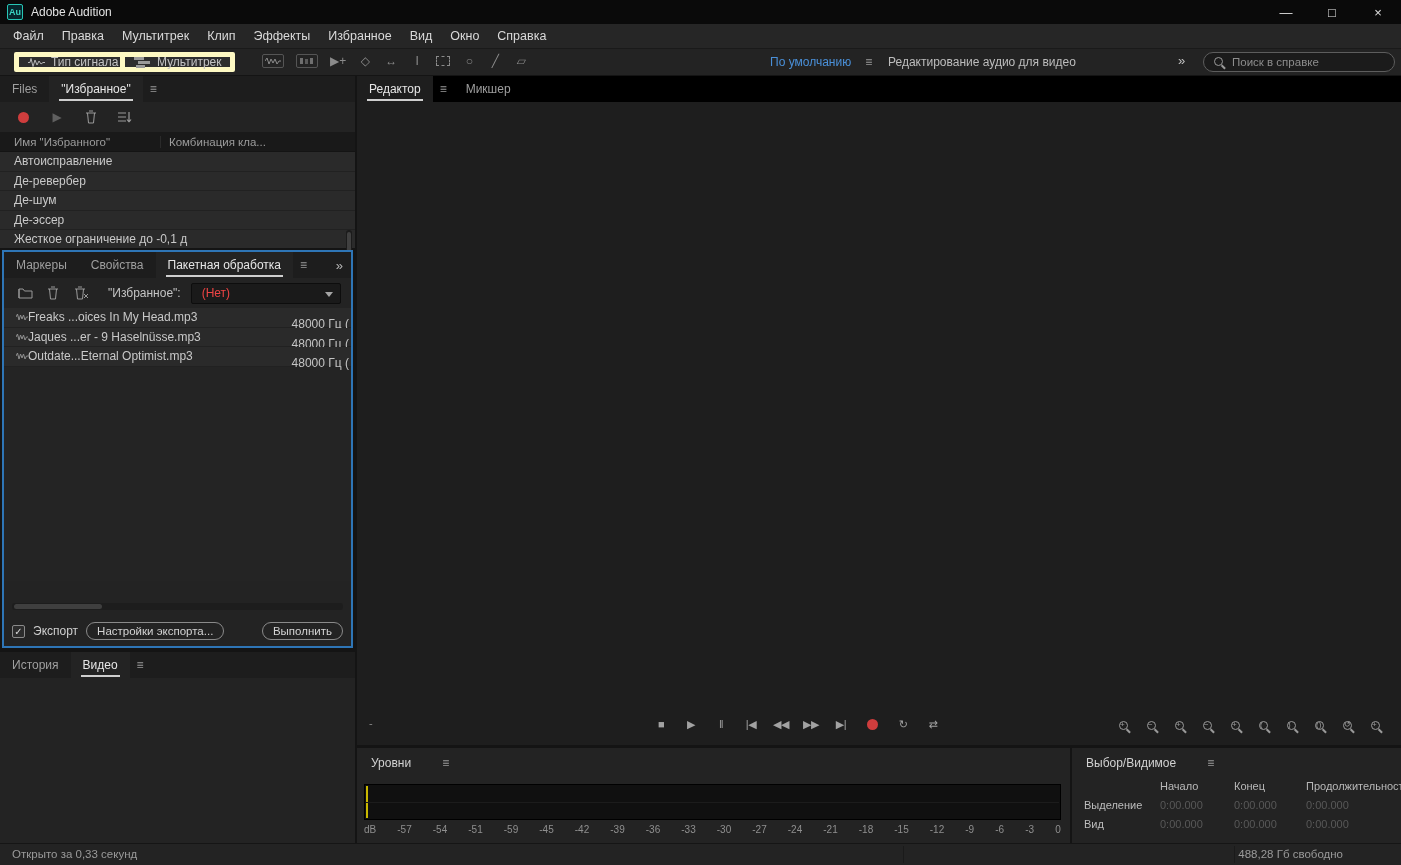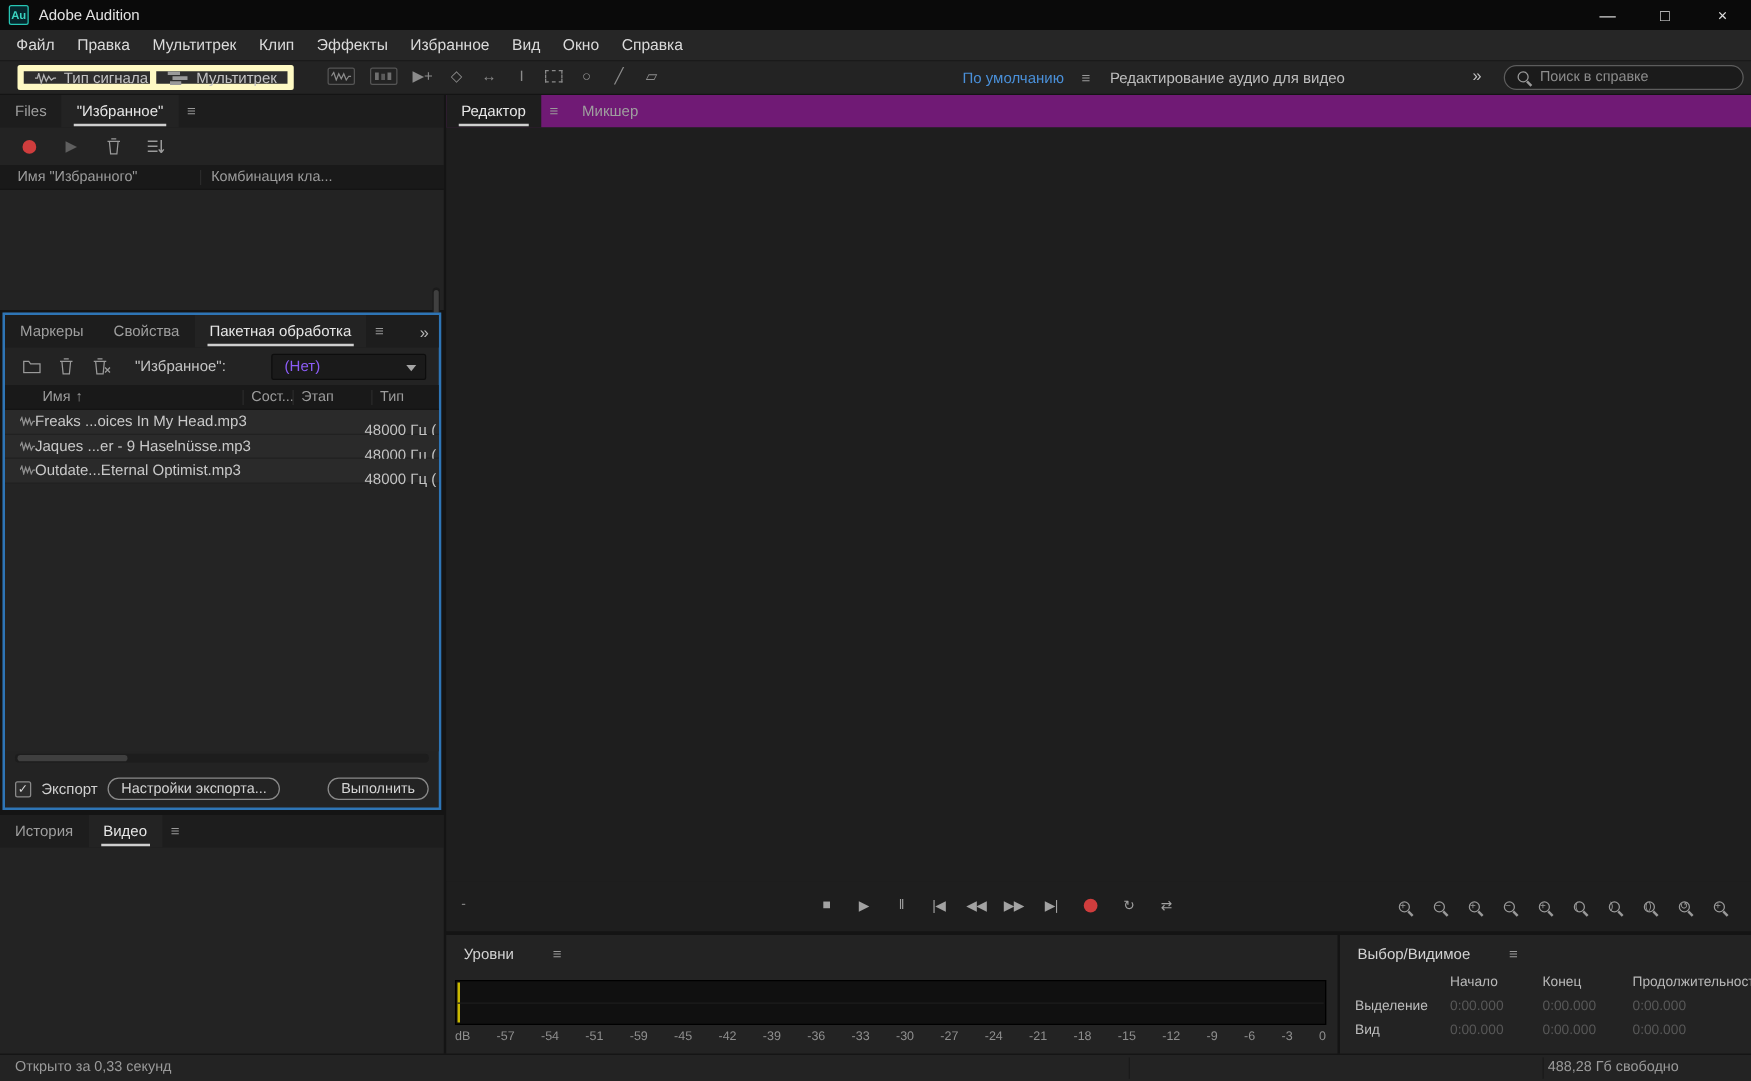--- a/index.html
+++ b/index.html
@@ -72,21 +72,21 @@
   .files-col-1 { width:160px; padding-left:14px; }
   .files-col-2 { flex:1; border-left:1px solid #2a2a2a; padding-left:8px; }
   .files-rows { height:96px; overflow:hidden; background:#242424; }
   .files-rows .lrow { padding-left:14px; }
 
   
   #batch-panel { left:2px; top:250px; width:351px; height:398px; border:2px solid #2e75b6; background:#232323; }
   .batch-toolbar { height:30px; display:flex; align-items:center; gap:10px; padding:0 10px 0 12px; }
   .fav-label { color:#c4c4c4; font-size:12px; margin-left:8px; }
   .dropdown { position:relative; flex:1; height:21px; background:#1a1a1a; border:1px solid #0d0d0d; border-radius:2px;
-    display:flex; align-items:center; padding:0 20px 0 10px; color:#8b5cf6; font-size:12px;margin-left:26px; }
+    display:flex; align-items:center; padding:0 20px 0 10px; color:#ef4444; font-size:12px; }
   .dropdown .chev { position:absolute; right:7px; top:8px; width:0; height:0;
     border-left:4px solid transparent; border-right:4px solid transparent; border-top:5px solid #a5a5a5; }
   .batch-header { display:flex; }
   .bh-name { width:190px; padding-left:30px; display:flex; gap:4px; align-items:center; }
   .bh-state { width:40px; border-left:1px solid #2a2a2a; padding-left:6px; }
   .bh-stage { width:63px; border-left:1px solid #2a2a2a; padding-left:6px; }
   .bh-type { flex:1; border-left:1px solid #2a2a2a; padding-left:6px; }
   .batch-row { position:relative; padding-left:12px; gap:0; }
   .batch-row .wave-ic { flex:0 0 auto; }
   .batch-row .fname { white-space:nowrap; overflow:hidden; }
@@ -99,21 +99,21 @@
     display:flex; align-items:center; justify-content:center; color:#d9d9d9; font-size:10px; }
   .pill { border:1px solid #8a8a8a; border-radius:10px; background:transparent; color:#d4d4d4; font-size:11.5px;
     padding:2px 10px; font-family:"Liberation Sans",sans-serif; }
   .run-btn { margin-left:auto; }
 
   
   #history-panel { left:0; top:652px; width:355px; height:191px; }
 
   
   #editor-panel { left:357px; top:76px; width:1044px; height:669px; background:#1e1e1e; }
-  #editor-panel .tabstrip { background:#701a75; }
+  #editor-panel .tabstrip { background:#000000; }
   #editor-panel .tab.active { background:#1e1e1e; }
   .editor-canvas { position:absolute; left:0; right:0; top:26px; bottom:40px; background:#1e1e1e; }
   .time-dash { position:absolute; left:12px; bottom:16px; color:#8a8a8a; font-size:11px; }
   .transport { position:absolute; left:296px; bottom:12px; display:flex; gap:14px; align-items:center; }
   .ticon { min-width:16px; text-align:center; color:#a2a2a2; font-size:11px; letter-spacing:-0.5px; white-space:nowrap; }
   .zoom-strip { position:absolute; right:18px; bottom:12px; display:flex; gap:15px; align-items:center; }
 
   
   #levels-panel { left:357px; top:748px; width:713px; height:95px; }
   .panel-title-row { display:flex; align-items:center; gap:24px; padding:8px 0 0 14px; color:#d2d2d2; font-size:12px; }
@@ -239,20 +239,27 @@
     <span class="icon-btn">
       <svg width="14" height="13" viewBox="0 0 14 13">
           <path d="M0 2 h8 M0 6 h8 M0 10 h8 M11 1 v10 M11 11 l-2-2.5 M11 11 l2-2.5" stroke="#9a9a9a" stroke-width="1.2" fill="none"></path>
         </svg>
     </span>
   </div>
   <div class="grid-header files-cols">
     <span class="files-col-1">Имя "Избранного"</span>
     <span class="files-col-2">Комбинация кла...</span>
   </div>
+  <div class="files-rows">
+    <div class="lrow">Автоисправление</div>
+    <div class="lrow">Де-ревербер</div>
+    <div class="lrow">Де-шум</div>
+    <div class="lrow">Де-эссер</div>
+    <div class="lrow">Жесткое ограничение до -0,1 д</div>
+  </div>
   <div class="vscroll" style="right:3px; top:154px; height:90px;">
     <div class="thumb" style="top:2px; height:38px;"></div>
   </div>
 </div>
 
 <div class="panel" id="batch-panel">
   <div class="tabstrip">
     <div class="tab">Маркеры</div>
     <div class="tab">Свойства</div>
     <div class="tab active">Пакетная обработка</div>
@@ -273,29 +280,20 @@
     <span class="icon-btn">
       <svg width="15" height="14" viewBox="0 0 15 14">
           <path d="M1 3 h10 M2.5 3 l1 10 h5 l1-10 M4 1 h4 M10 8 l4 4 M14 8 l-4 4" stroke="#9a9a9a" stroke-width="1" fill="none"></path>
         </svg>
     </span>
     <span class="fav-label">"Избранное":</span>
     <div class="dropdown">
       <span>(Нет)</span>
       <span class="chev"></span>
     </div>
-  </div>
-  <div class="grid-header batch-header">
-    <span class="bh-name">
-      <span>Имя</span>
-      <span>↑</span>
-    </span>
-    <span class="bh-state">Сост...</span>
-    <span class="bh-stage">Этап</span>
-    <span class="bh-type">Тип</span>
   </div>
   <div>
     <div class="lrow batch-row">
       <span class="wave-ic">
           <svg width="12" height="8" viewBox="0 0 12 8">
             <path d="M0 4 l1.5-3 1.5 6 1.5-5 1.5 4 1.5-4 1.5 5 1.5-3 1.5 0" stroke="#8f8f8f" stroke-width="1" fill="none"></path>
           </svg>
         </span>
       <span class="fname">Freaks ...oices In My Head.mp3</span>
       <span class="finfo">48000 Гц (</span>

